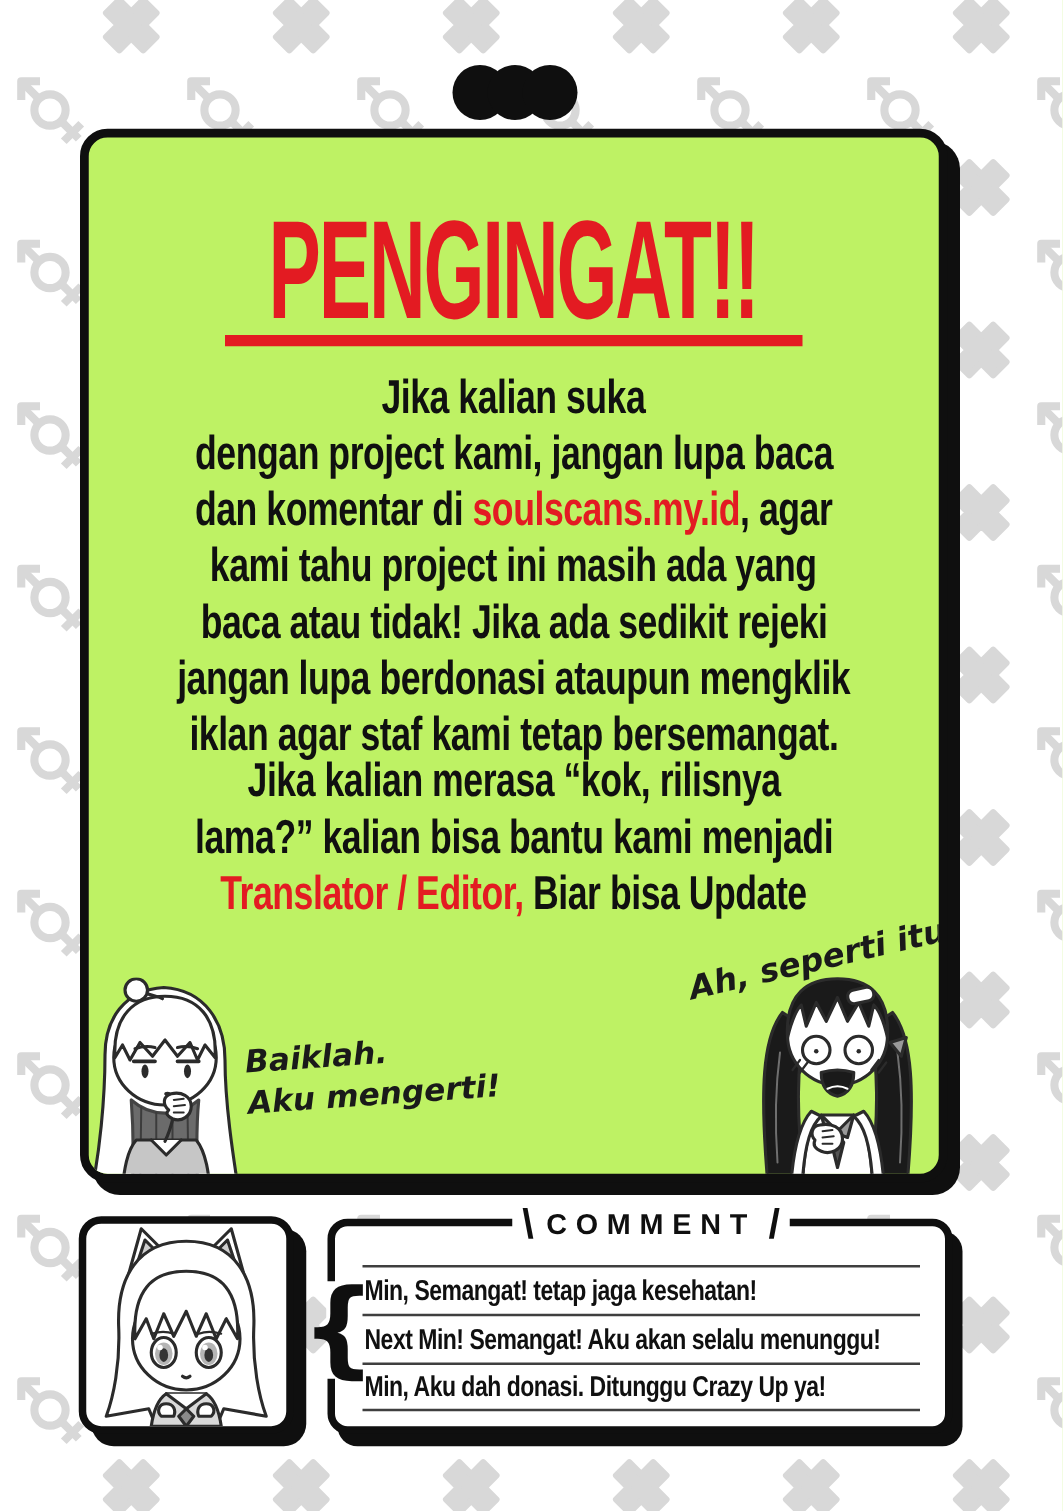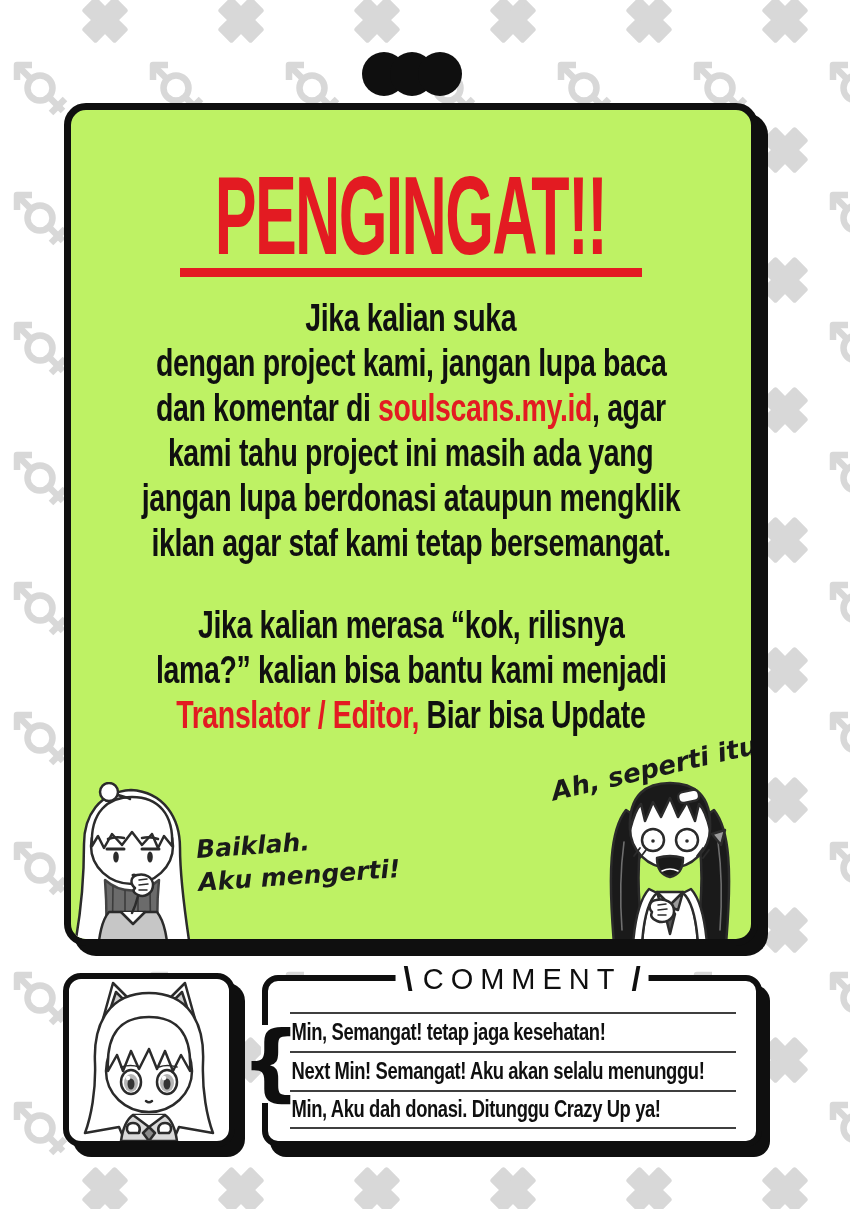--- a/index.html
+++ b/index.html
@@ -50,21 +50,21 @@
   #comment-box{
     position:absolute;left:262px;top:975px;width:500px;height:172px;
     background:#fff;border:6px solid var(--ink);border-radius:16px;
     box-shadow:8px 10px 0 var(--ink);z-index:1;
   }
   #comment-header{
     position:absolute;top:-20px;left:50%;transform:translateX(-46%);
     background:#fff;padding:0 8px;display:flex;align-items:center;gap:10px;white-space:nowrap;
   }
   #comment-header .decor{font-size:33px;font-weight:700;color:var(--ink);line-height:36px;}
-  #comment-title{font-size:29px;font-weight:400;letter-spacing:7px;color:var(--ink);}
+  #comment-title{font-size:23px;font-weight:700;letter-spacing:7px;color:var(--ink);}
   #brace-mask{position:absolute;left:-7px;top:44px;width:12px;height:78px;background:#fff;}
   #comment-brace{position:absolute;left:-27px;top:34px;font-family:"DejaVu Sans",sans-serif;font-size:84px;font-weight:700;color:var(--ink);line-height:94px;}
   #comment-rows{margin:31px 20px 0 22px;}
   .comment-row{border-top:2px solid var(--sep);height:39px;display:flex;align-items:center;}
   .comment-row:last-child{border-bottom:2px solid var(--sep);}
   .comment-text{font-size:23px;font-weight:700;letter-spacing:-.5px;white-space:nowrap;transform:scaleX(.8);transform-origin:0 50%;color:#101010;padding-left:2px;}
 </style>
 </head>
 <body>
 
@@ -262,20 +262,23 @@
         <div class="tline">
           <span class="tline-in"><span>dengan project kami, jangan lupa baca</span></span>
         </div>
         <div class="tline">
           <span class="tline-in"><span>dan komentar di </span><span class="seg-red">soulscans.my.id</span><span>, agar</span></span>
         </div>
         <div class="tline">
           <span class="tline-in"><span>kami tahu project ini masih ada yang</span></span>
         </div>
         <div class="tline">
+          <span class="tline-in"><span>baca atau tidak! Jika ada sedikit rejeki</span></span>
+        </div>
+        <div class="tline">
           <span class="tline-in"><span>jangan lupa berdonasi ataupun mengklik</span></span>
         </div>
         <div class="tline">
           <span class="tline-in"><span>iklan agar staf kami tetap bersemangat.</span></span>
         </div>
       </div>
     <div id="paragraph-2" class="para">
         <div class="tline">
           <span class="tline-in"><span>Jika kalian merasa “kok, rilisnya</span></span>
         </div>

